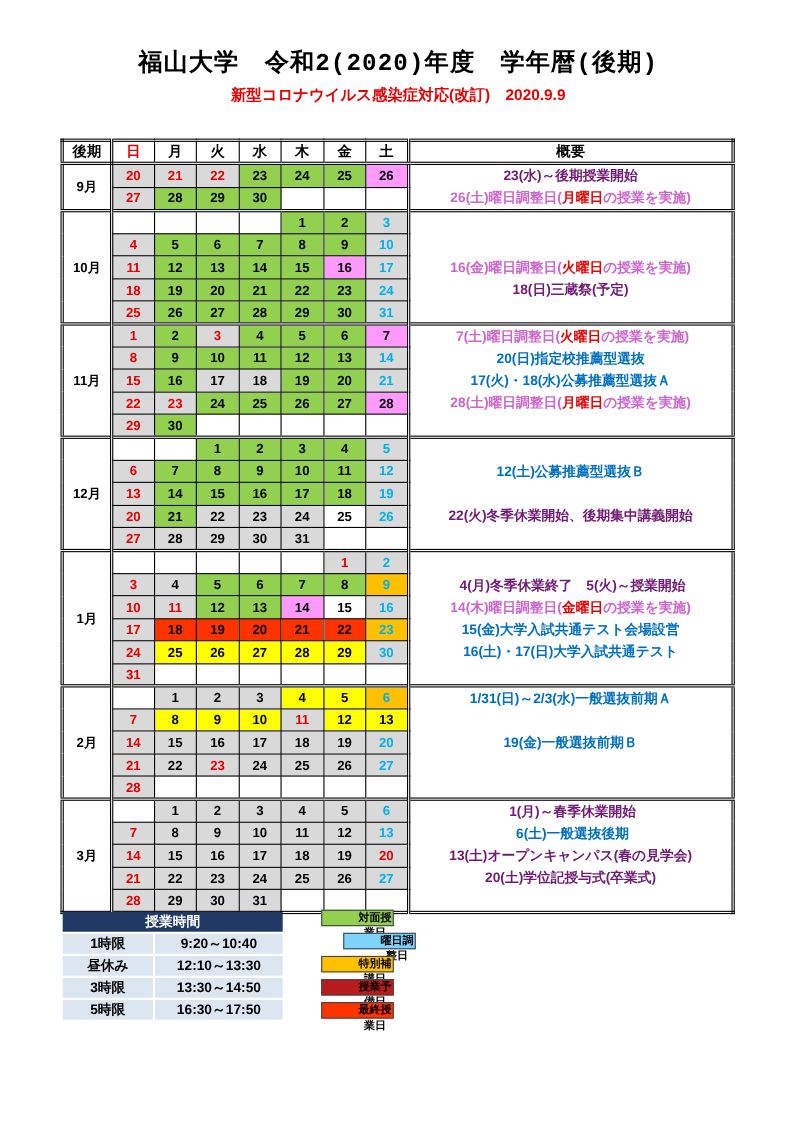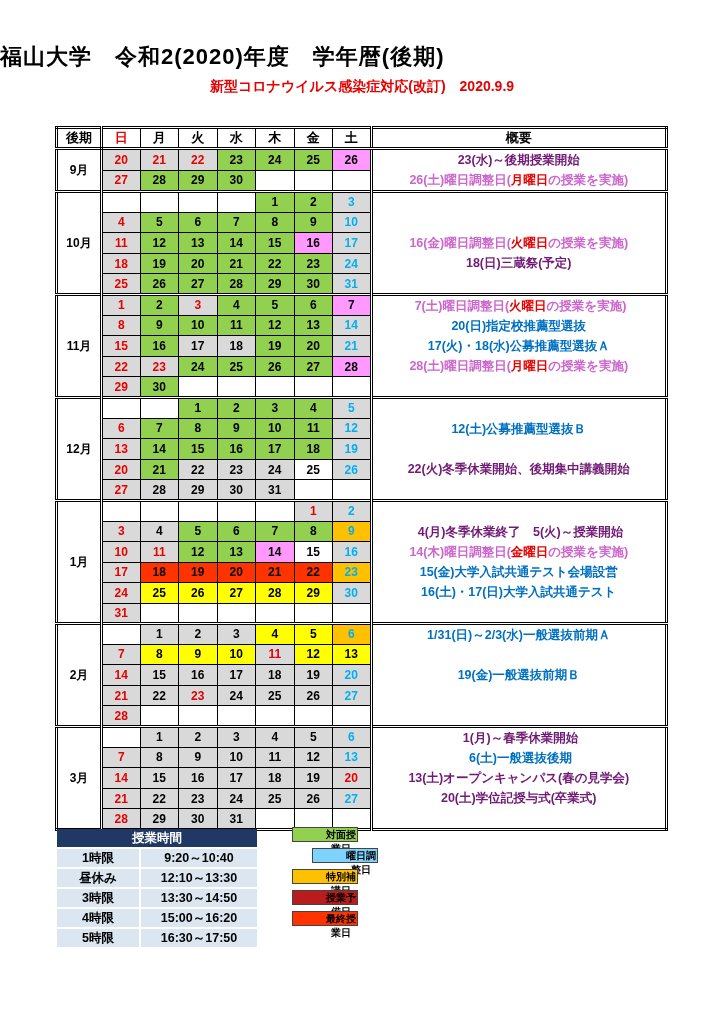--- a/index.html
+++ b/index.html
@@ -3,22 +3,22 @@
 <meta charset="utf-8">
 <style>
   * { margin:0; padding:0; box-sizing:border-box; }
   body { background:#888; }
   .page {
     position:relative; width:724px; height:1024px; background:#fff;
     font-family:"Liberation Sans","DejaVu Sans",sans-serif; color:#000;
     margin:0 auto; overflow:hidden;
   }
   .title {
-    position:absolute; top:42px; left:0; right:0; text-align:left;
-    font-size:22px; font-weight:bold; letter-spacing:1px;
+    position:absolute; top:42px; left:0; right:0; text-align:center;
+    font-size:22px; font-weight:bold; letter-spacing:1px;font-family:Liberation Mono, monospace;
   }
   .subtitle {
     position:absolute; top:78px; left:0; right:0; text-align:center;
     font-size:14px; font-weight:bold; color:#e60000; white-space:pre;
   }
   table.cal {
     position:absolute; left:55px; top:126px; width:613px;
     border-collapse:collapse; table-layout:fixed;
     border:3px double #000;
   }
@@ -460,24 +460,20 @@
         </tr>
         <tr>
           <td class="period-label">昼休み</td>
           <td class="period-time">12:10～13:30</td>
         </tr>
         <tr>
           <td class="period-label">3時限</td>
           <td class="period-time">13:30～14:50</td>
         </tr>
         <tr>
-          <td class="period-label">4時限</td>
-          <td class="period-time">15:00～16:20</td>
-        </tr>
-        <tr>
           <td class="period-label">5時限</td>
           <td class="period-time">16:30～17:50</td>
         </tr>
       </tbody>
   </table>
 
   <div class="legend">
       <div class="legend-item" style="background: rgb(146, 208, 80);">対面授業日</div>
       <div class="legend-item" style="background: #7dd3fc; margin-left: 20px;">曜日調整日</div>
       <div class="legend-item" style="background: rgb(255, 192, 0);">特別補講日</div>

